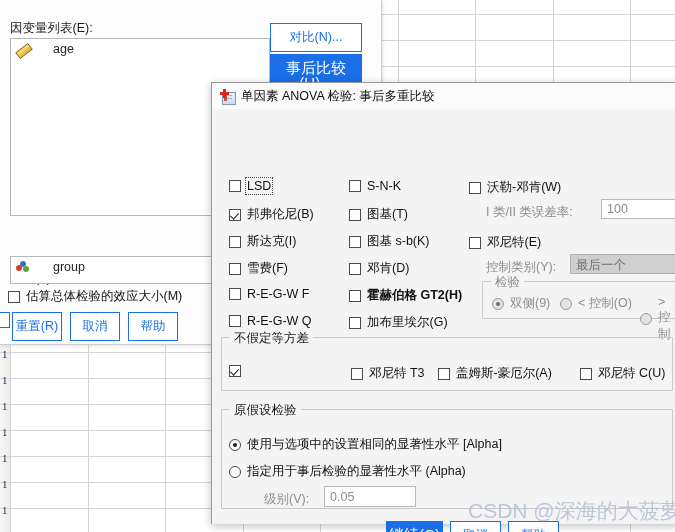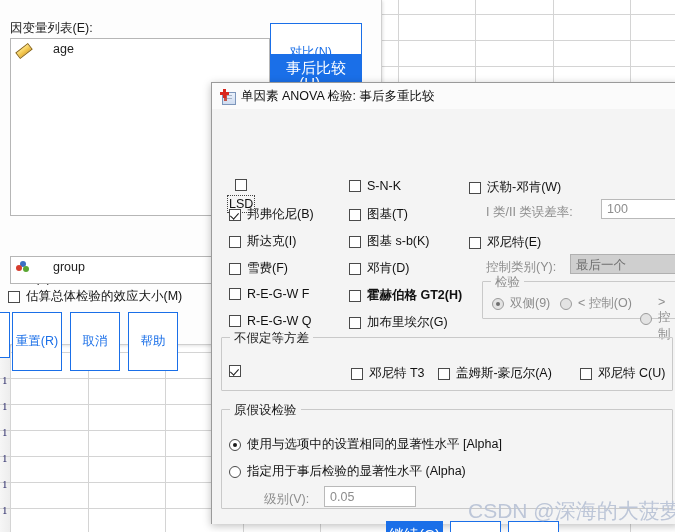--- a/index.html
+++ b/index.html
@@ -32,21 +32,21 @@
   .ruler-icon .bar { position: absolute; left: 0; top: 4px; width: 14px; height: 6px;
     background: linear-gradient(#ffe27a,#e8b437); border: 1px solid #8a6512;
     transform: rotate(-38deg); transform-origin: center; }
   .ball-icon { width: 15px; height: 13px; position: relative; display: inline-block; }
   .ball-icon i { position: absolute; width: 6px; height: 6px; border-radius: 50%; display: block; }
   .ball-icon .r { background: #d63d2e; left: 0px; top: 4px; }
   .ball-icon .g { background: #5aa732; left: 7px; top: 5px; }
   .ball-icon .b { background: #3b6fc4; left: 4px; top: 0px; }
 
   .btn-out { border: 1px solid #1a6fe8; background: #fff; color: #1a6fe8;
-    font-size: 12.5px; text-align: center; line-height: 1; padding: 22px 0;
+    font-size: 12.5px; text-align: center; line-height: 1; padding: 7px 0;
     box-sizing: border-box; cursor: pointer; }
   .btn-sel { border: 1px solid #1a6fe8; background: #1a6fe8; color: #fff;
     font-size: 15px; text-align: center; line-height: 1; padding: 5px 0;
     box-sizing: border-box; cursor: pointer; }
 
   
   .cb { width: 12px; height: 12px; border: 1px solid #4a4a4a; background: #fff;
     display: inline-block; position: relative; flex: none; box-sizing: border-box; }
   .cb.checked::after { content: ""; position: absolute; left: 2px; top: 1px;
     width: 4px; height: 7px; border: solid #1d1d1d; border-width: 0 1.6px 1.6px 0;
@@ -208,21 +208,21 @@
           <span class="gridm"></span>
           <span class="plus"></span>
       </span>
       <span>单因素 ANOVA 检验: 事后多重比较</span>
     </div>
 
     <div class="dlg-body">
 
 
       <div id="eq-left">
-          <div class="chk" style="position: absolute; left: 17px; top: 70px; flex-direction: column;">
+          <div class="chk" style="position: absolute; left: 17px; top: 70px;">
             <span class="cb"></span>
             <span class="focus">LSD</span>
           </div>
           <div class="chk" style="position: absolute; left: 17px; top: 97px;">
             <span class="cb checked"></span>
             <span>邦弗伦尼(B)</span>
           </div>
           <div class="chk" style="position: absolute; left: 17px; top: 124px;">
             <span class="cb"></span>
             <span>斯达克(I)</span>

